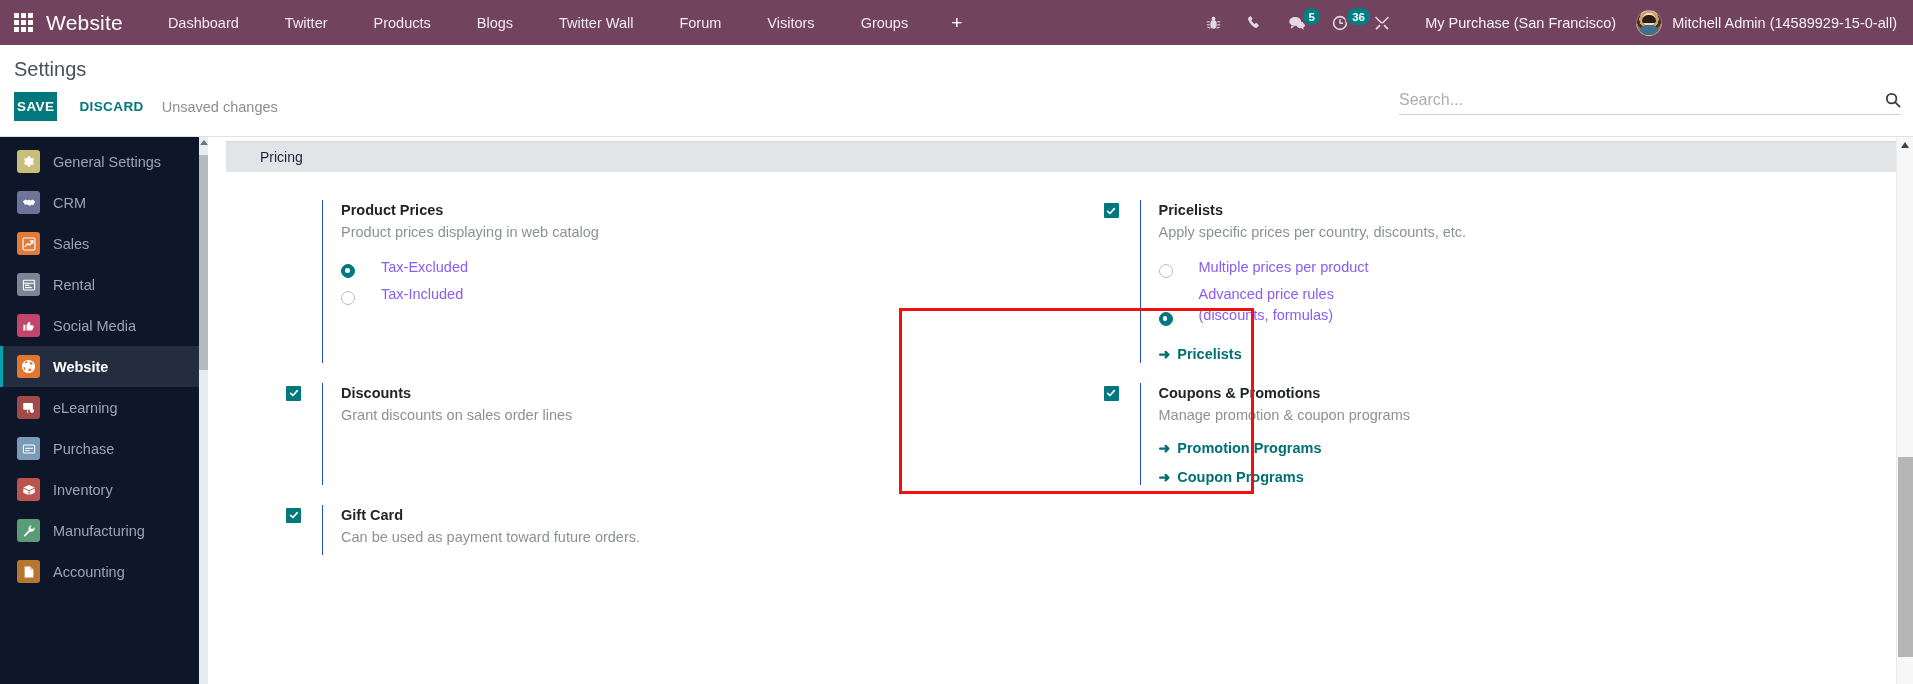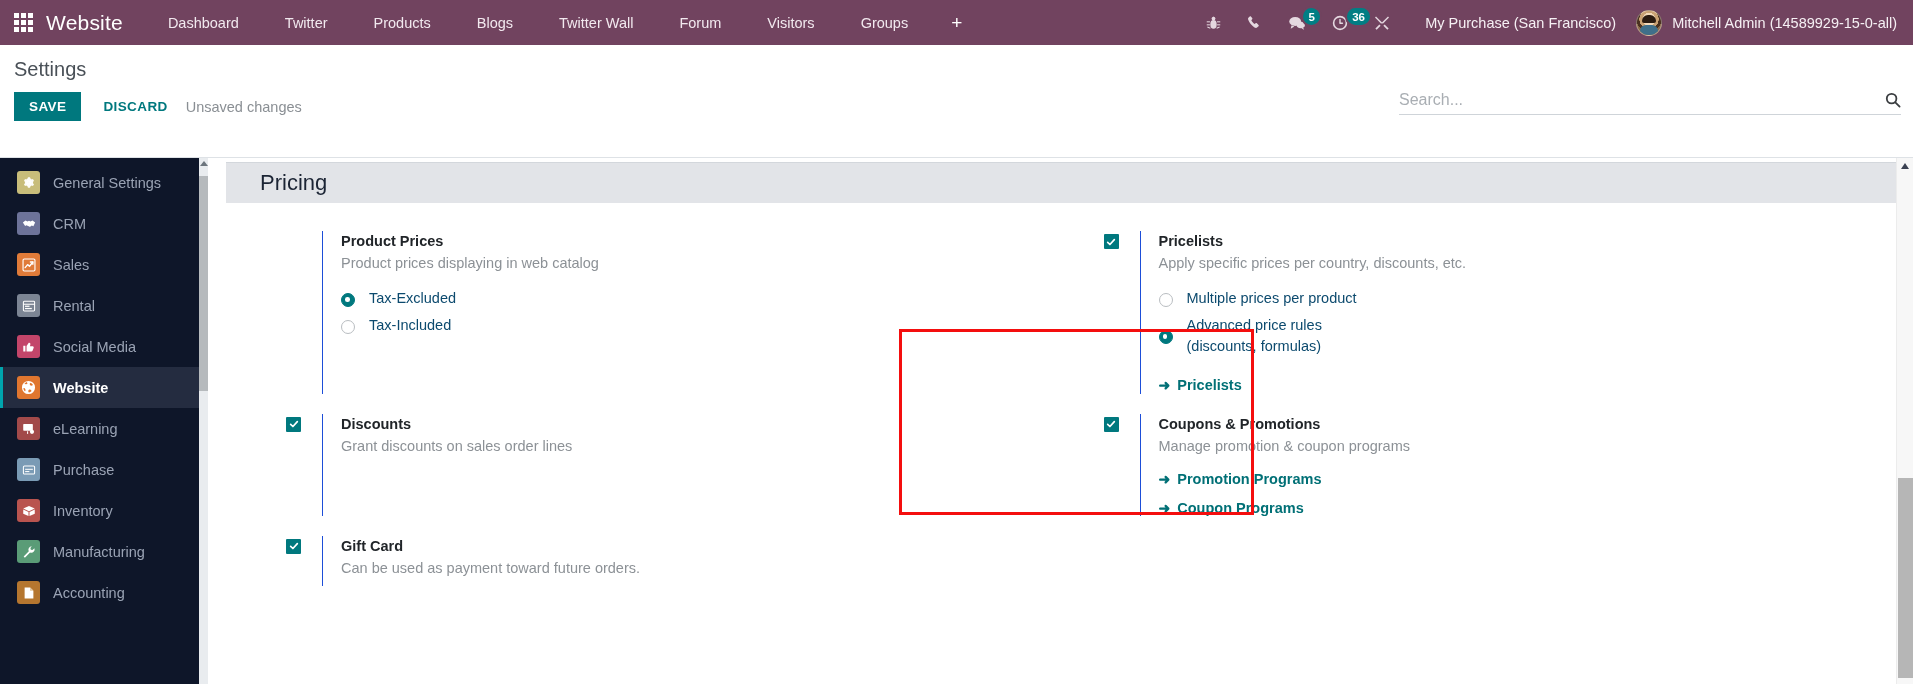--- a/index.html
+++ b/index.html
@@ -105,42 +105,42 @@
     background:#2b1b10; border-radius: 6px 6px 2px 2px; z-index:2;
   }
   .user-name { font-size: 14.5px; color: #f6f0f4; white-space: nowrap; }
 
   
   .control-panel {
     background: #ffffff;
     border-bottom: 1px solid #dee2e6;
     padding: 0;
     position: relative;
-    height: 113px;
+    height: 92px;
   }
   .cp-title {
     font-size: 20px;
     color: #495057;
     font-weight: 400;
     padding: 13px 0 0 14px;
   }
   .cp-buttons {
     display: flex;
     align-items: center;
     gap: 0;
     padding: 11px 0 0 14px;
   }
   .btn-save {
     background: #00787e;
     color: #ffffff;
     border: none;
     font-size: 13.5px;
     font-weight: 700;
     letter-spacing: .4px;
-    padding: 7px 15px;
+    padding: 7px 3px;
     cursor: pointer;
   }
   .btn-discard {
     background: transparent;
     color: #00787e;
     border: none;
     font-size: 13.5px;
     font-weight: 700;
     letter-spacing: .4px;
     padding: 7px 14px;
@@ -237,21 +237,21 @@
     flex: 1;
     overflow: hidden;
     position: relative;
     background: #ffffff;
     padding: 4px 0 0 0;
   }
   .settings-inner { padding: 0 16px 0 18px; }
   .section-title {
     background: #e2e4e8;
     color: #1b2434;
-    font-size: 22px;
+    font-size: 14px;
     font-weight: 400;
     padding: 7px 0 7px 34px;
     border-top: 1px solid #d3d7dc;
   }
   .settings-grid {
     display: flex;
     flex-wrap: wrap;
     padding: 18px 0 0 0;
   }
   .setting-block {
@@ -283,25 +283,25 @@
   }
   .s-help {
     font-size: 14.5px;
     color: #8c9196;
     line-height: 1.5;
     margin-top: 1px;
   }
   .radio-list { margin-top: 13px; }
   .radio-row {
     display: flex;
-    align-items: center;
-    gap: 14px;
+    align-items: flex-end;
+    gap: 26px;
     margin-bottom: 6px;
     font-size: 14.5px;
-    color: #0c4a6e;
+    color: #8b5cf6;
   }
   .radio {
     width: 14px; height: 14px; border-radius: 50%;
     border: 1.5px solid #b9bdc1;
     flex: none;
     margin-top: 3px;
     background: #fff;
     position: relative;
   }
   .radio.on { border-color: #00787e; background: #00787e; }

